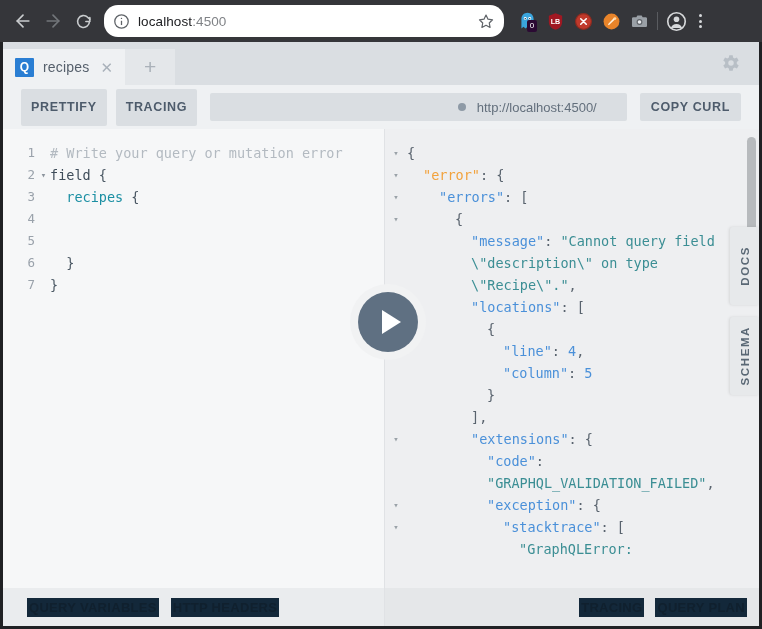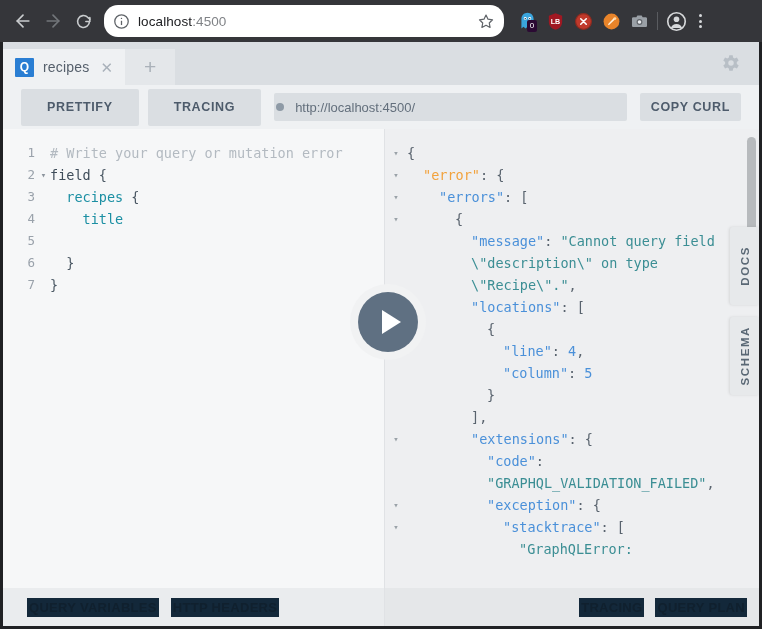--- a/index.html
+++ b/index.html
@@ -120,30 +120,30 @@
     height: 44px; flex: none;
     background: #eff1f3;
     display: flex; align-items: center;
     padding: 0 18px; gap: 9px;
   }
   .tb-btn {
     height: 37px;
     background: #dadee2;
     border-radius: 2px;
     display: flex; align-items: center;
-    padding: 0 26px;
+    padding: 0 10px;
     font-size: 12.5px; font-weight: bold;
     color: #4d5b6b; letter-spacing: .65px;
   }
   .endpoint {
     flex: 1 1 auto; height: 28px;
     background: #dadee2; border-radius: 2px;
     display: flex; align-items: center;
-    padding: 0 2px; gap: 11px;
-    margin-left: 4px; margin-right: 4px;
+    padding: 0 30px; gap: 11px;
+    margin-left: 4px; margin-right: 4px; justify-content: flex-end;
   }
   .endpoint-dot { width: 8px; height: 8px; border-radius: 50%; background: #8e9aa6; flex: none; }
   .endpoint-url { font-size: 13px; color: #636f7c; }
   .copy-curl {
     height: 28px; background: #dadee2; border-radius: 2px;
     display: flex; align-items: center; padding: 0 11px;
     font-size: 12.5px; font-weight: bold; color: #4d5b6b; letter-spacing: .65px;
   }
 
   
@@ -401,21 +401,21 @@
     <div class="copy-curl">COPY CURL</div>
   </div>
 
   <div class="editors">
 
     <div class="left-pane">
       <div class="code-area" id="query-editor">
           <div class="cline"><span class="gutter">1</span><span class="foldcol"></span><span class="ctext"><span class="c-comment"># Write your query or mutation error</span></span></div>
           <div class="cline"><span class="gutter">2</span><span class="foldcol">▾</span><span class="ctext"><span class="c-kw">field</span><span class="c-punct"> {</span></span></div>
           <div class="cline"><span class="gutter">3</span><span class="foldcol"></span><span class="ctext"><span class="c-field">  recipes</span><span class="c-punct"> {</span></span></div>
-          <div class="cline"><span class="gutter">4</span><span class="foldcol"></span><span class="ctext"><span class="c-field">    title</span></span></div>
+          <div class="cline"><span class="gutter">4</span><span class="foldcol"></span></div>
           <div class="cline"><span class="gutter">5</span><span class="foldcol"></span></div>
           <div class="cline"><span class="gutter">6</span><span class="foldcol"></span><span class="ctext"><span class="c-punct">  }</span></span></div>
           <div class="cline"><span class="gutter">7</span><span class="foldcol"></span><span class="ctext"><span class="c-punct">}</span></span></div>
         </div>
     </div>
 
     <div class="right-pane">
       <div class="resp-area" id="response-viewer">
           <div class="rline">
             <span class="rfold">▾</span>

